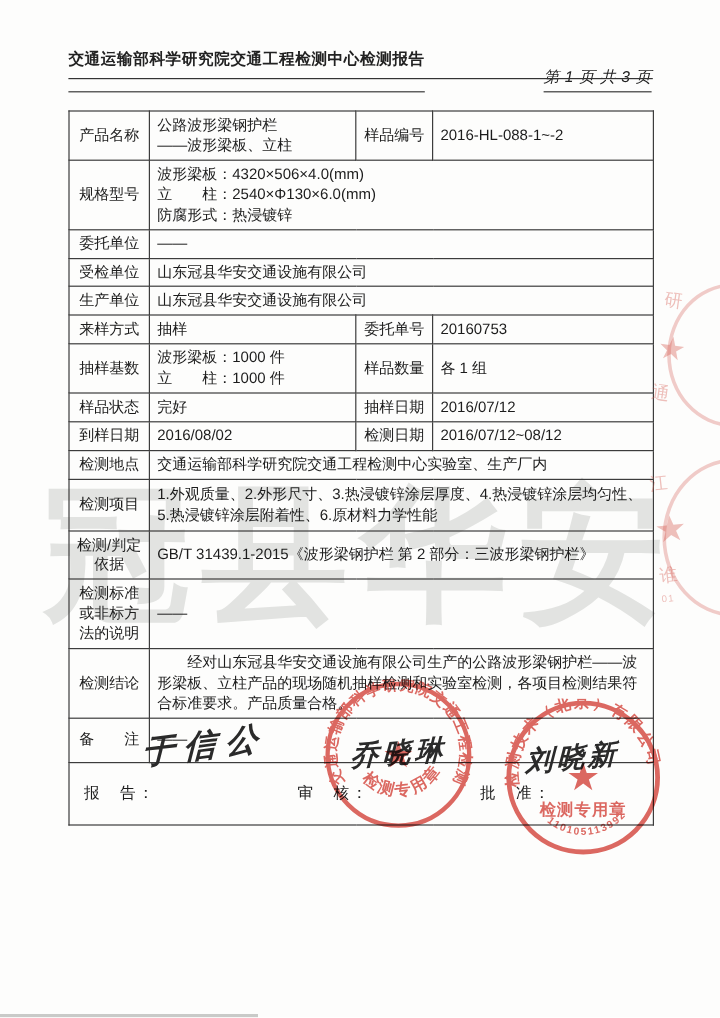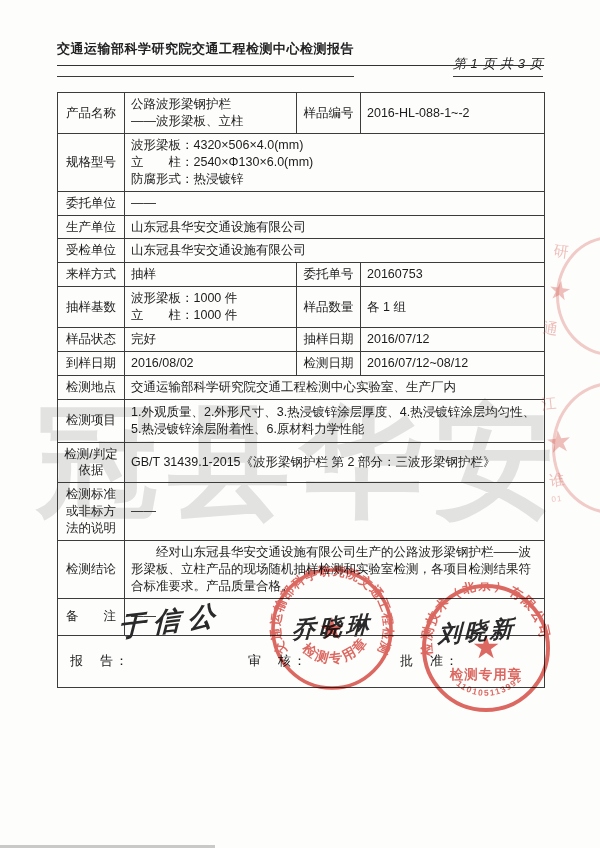--- a/index.html
+++ b/index.html
@@ -122,25 +122,25 @@
         <div>波形梁板：4320×506×4.0(mm)</div>
         <div>立　　柱：2540×Φ130×6.0(mm)</div>
         <div>防腐形式：热浸镀锌</div>
       </td>
     </tr>
     <tr class="short">
       <td class="lbl">委托单位</td>
       <td class="val" colspan="3">——</td>
     </tr>
     <tr class="short">
+      <td class="lbl">受检单位</td>
+      <td class="val" colspan="3">山东冠县华安交通设施有限公司</td>
+    </tr>
+    <tr class="short">
       <td class="lbl">生产单位</td>
-      <td class="val" colspan="3">山东冠县华安交通设施有限公司</td>
-    </tr>
-    <tr class="short">
-      <td class="lbl">受检单位</td>
       <td class="val" colspan="3">山东冠县华安交通设施有限公司</td>
     </tr>
     <tr class="short">
       <td class="lbl">来样方式</td>
       <td class="val">抽样</td>
       <td class="lbl">委托单号</td>
       <td class="val">20160753</td>
     </tr>
     <tr class="r7">
       <td class="lbl">抽样基数</td>

